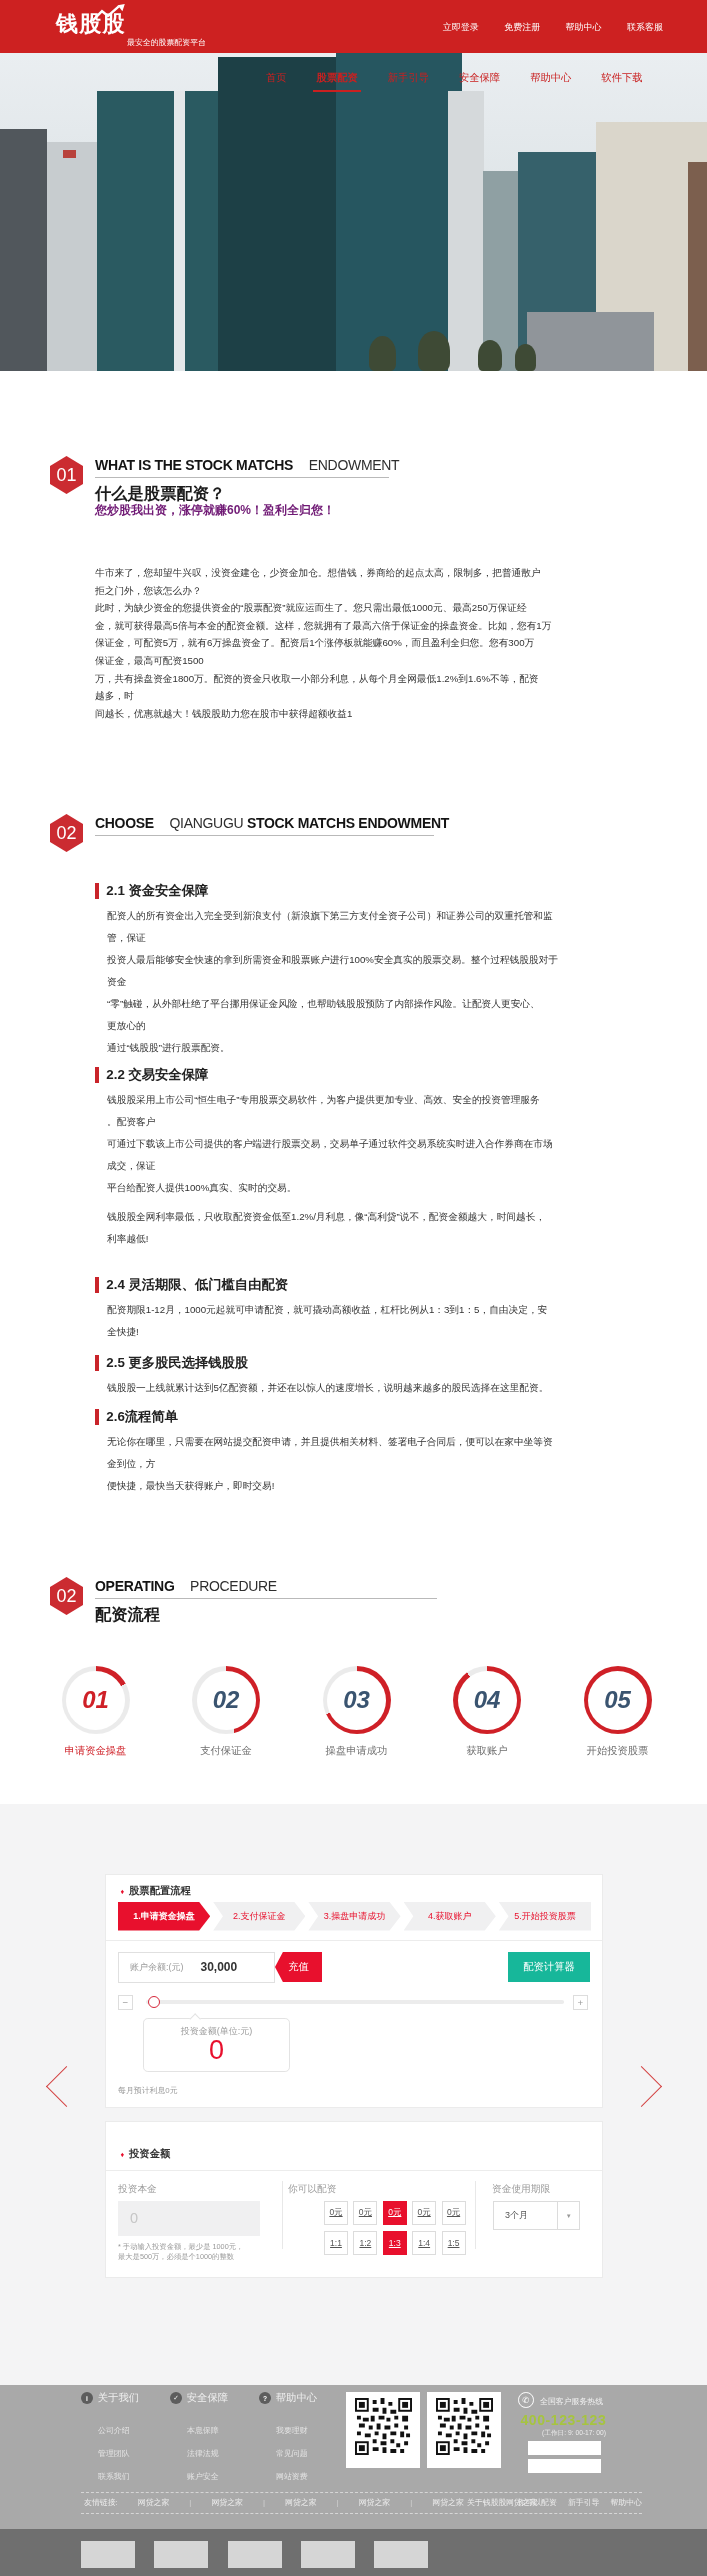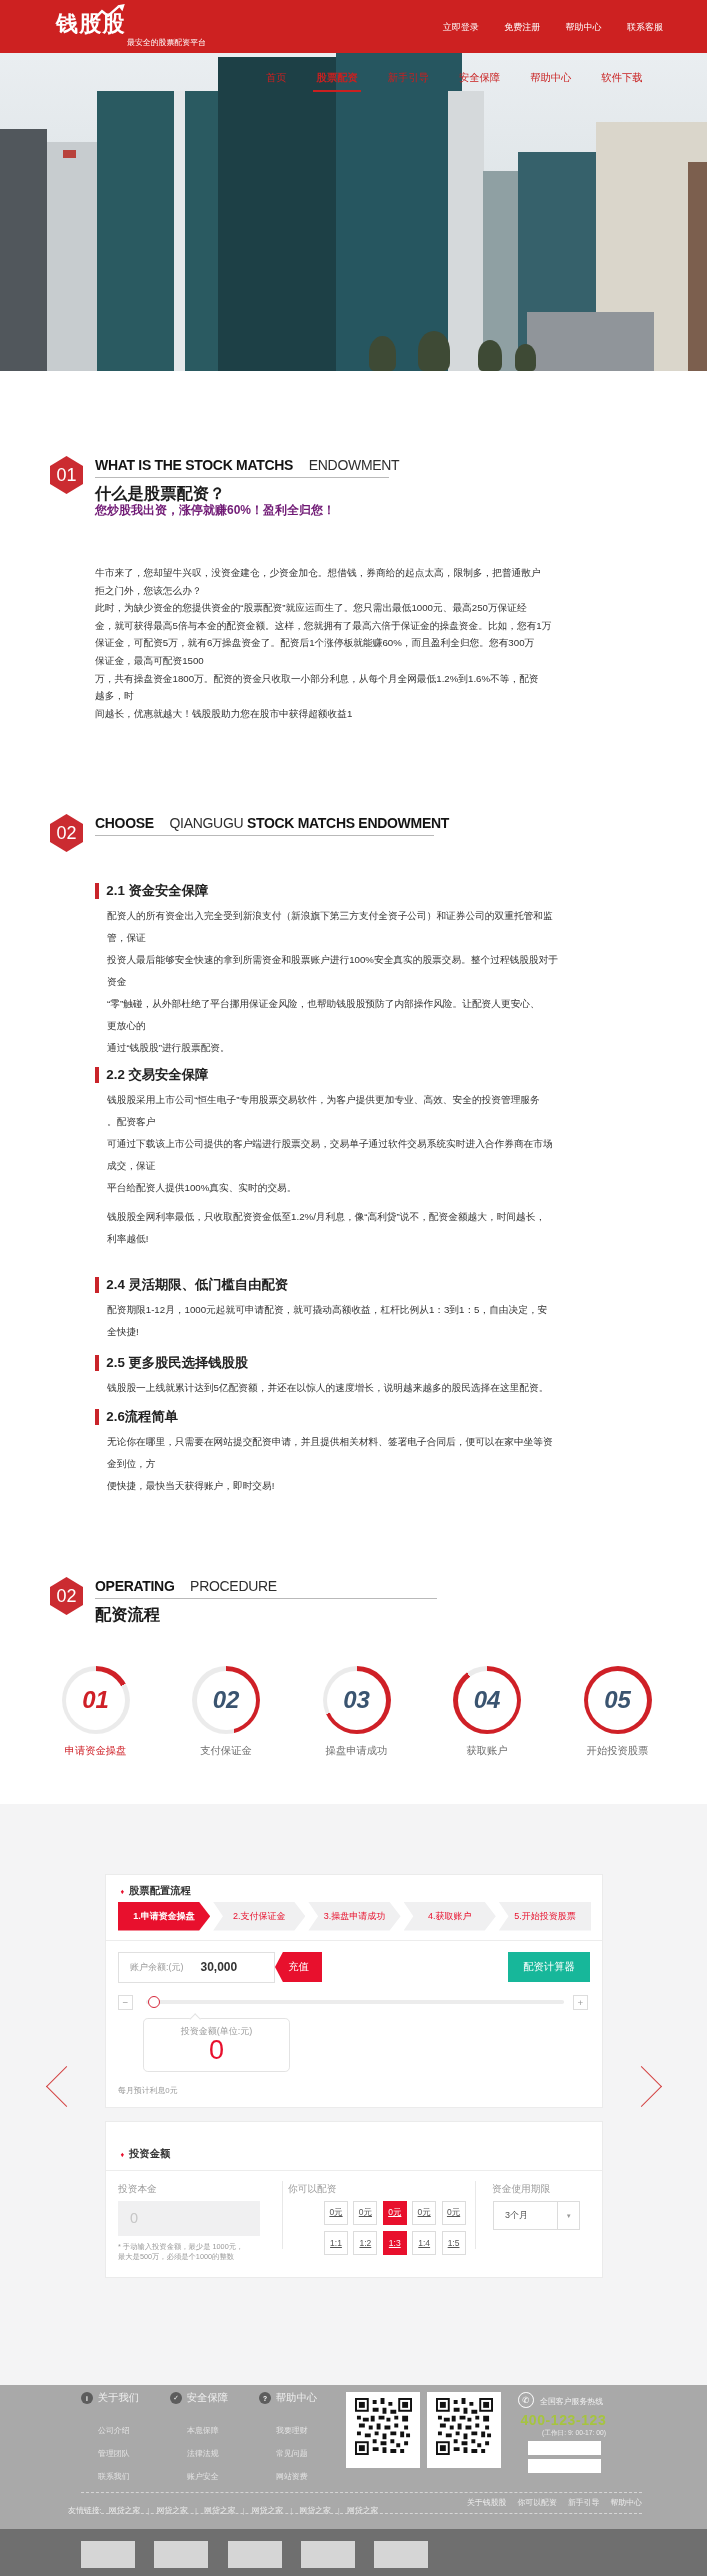--- a/index.html
+++ b/index.html
@@ -121,21 +121,21 @@
   .qr{position:absolute;top:7.3px;width:74px;height:76px;background:#fff;}
   .qr svg{display:block;margin:5.4px auto 0 auto;}
   .hotline{position:absolute;left:518px;top:4.8px;width:145px;}
   .ph-ico{position:absolute;left:0;top:2.4px;width:15.7px;height:15.7px;border:1.2px solid #fff;border-radius:50%;color:#fff;
           font-size:8.5px;display:flex;align-items:center;justify-content:center;box-sizing:border-box;}
   .hl-t{position:absolute;left:22px;top:6px;font-size:7.9px;color:#f2f2f2;white-space:nowrap;}
   .hl-n{position:absolute;left:2.4px;top:22px;font-size:14px;font-weight:bold;color:#a6c440;letter-spacing:0.6px;white-space:nowrap;}
   .hl-h{position:absolute;left:24px;top:39px;font-size:6.7px;color:#ececec;white-space:nowrap;}
   .hl-r{position:absolute;left:9.7px;width:73px;height:14.5px;background:#fff;}
   .dash{position:absolute;left:81px;width:561px;border-top:0.6px dashed #d6d6d6;}
-  .flinks{position:absolute;left:68px;top:112px;display:flex;align-items:center;gap:7px;font-size:7.9px;color:#ececec;margin-top:8px;}
+  .flinks{position:absolute;left:84px;top:112px;display:flex;align-items:center;gap:20px;font-size:7.9px;color:#ececec;}
   .flinks .sep{color:#d2d2d2;}
   .flinks .fl{cursor:pointer;}
   .blinks{position:absolute;right:65px;top:112px;display:flex;gap:11px;font-size:7.9px;color:#ececec;}
   .blinks span{cursor:pointer;white-space:nowrap;}
   .darkband{position:absolute;left:0;top:2529px;width:707px;height:47px;background:#6f6f6f;}
   .plogo{position:absolute;top:12px;width:54px;height:27px;background:#d6d6d6;}
 </style>
 </head>
 <body>
 

